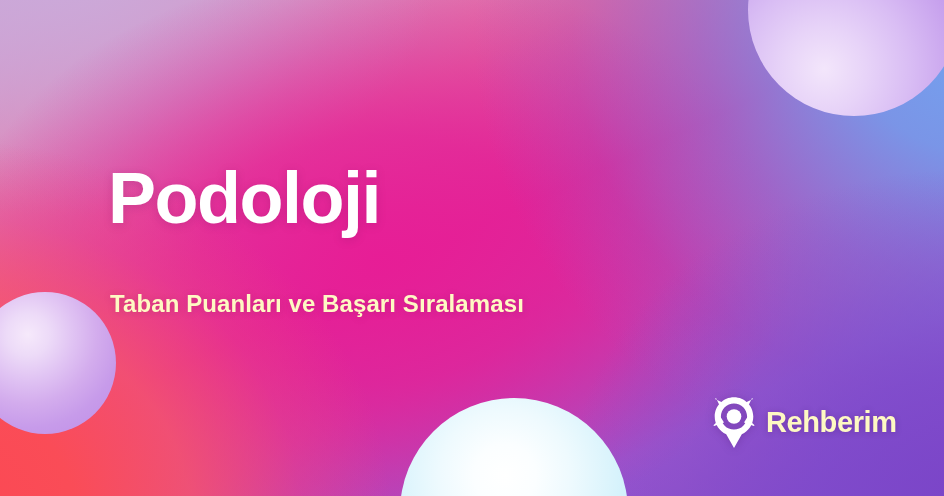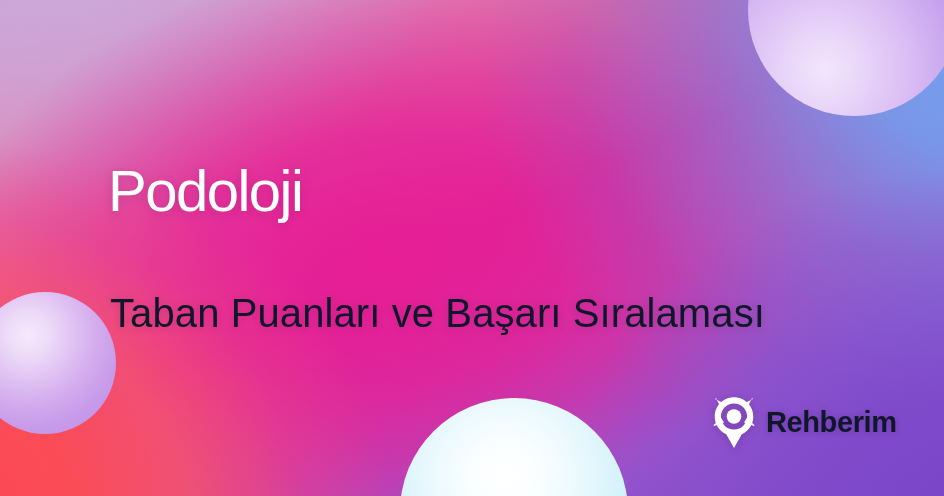--- a/index.html
+++ b/index.html
@@ -139,38 +139,38 @@
   
   .content {
     position: absolute;
     inset: 0;
   }
   .title {
     position: absolute;
     left: 108px;
     top: 162px;
     margin: 0;
-    font-size: 58px;
+    font-size: 72px;
     line-height: 1;
-    font-weight: 400;
+    font-weight: 700;
     letter-spacing: -1.5px;
     color: #ffffff;
     text-shadow: 0 2px 10px rgba(120,20,90,0.22);
     white-space: nowrap;
   }
   .subtitle {
     position: absolute;
     left: 110px;
     top: 291px;
     margin: 0;
-    font-size: 40px;
+    font-size: 24px;
     line-height: 1.1;
-    font-weight: 400;
+    font-weight: 700;
     letter-spacing: 0.1px;
-    color: #0f172a;
+    color: #fef9c3;
     text-shadow: 0 1px 7px rgba(130,25,95,0.25);
     white-space: nowrap;
   }
 
   
   .logo {
     position: absolute;
     left: 710px;
     top: 393px;
     display: flex;
@@ -186,21 +186,21 @@
   .logo-mark svg {
     display: block;
     width: 48px;
     height: 58px;
     filter: drop-shadow(0 1px 4px rgba(60,10,90,0.25));
   }
   .logo-text {
     display: flex;
     flex-direction: column;
     justify-content: center;
-    color: #0f172a;
+    color: #fef9c3;
     font-weight: 700;
     font-size: 29px;
     line-height: 0.99;
     letter-spacing: -0.4px;
     text-shadow: 0 1px 6px rgba(60,10,90,0.28);
   }
   .logo-line-2 {
     align-self: flex-start;
     padding-left: 14px;
   }

